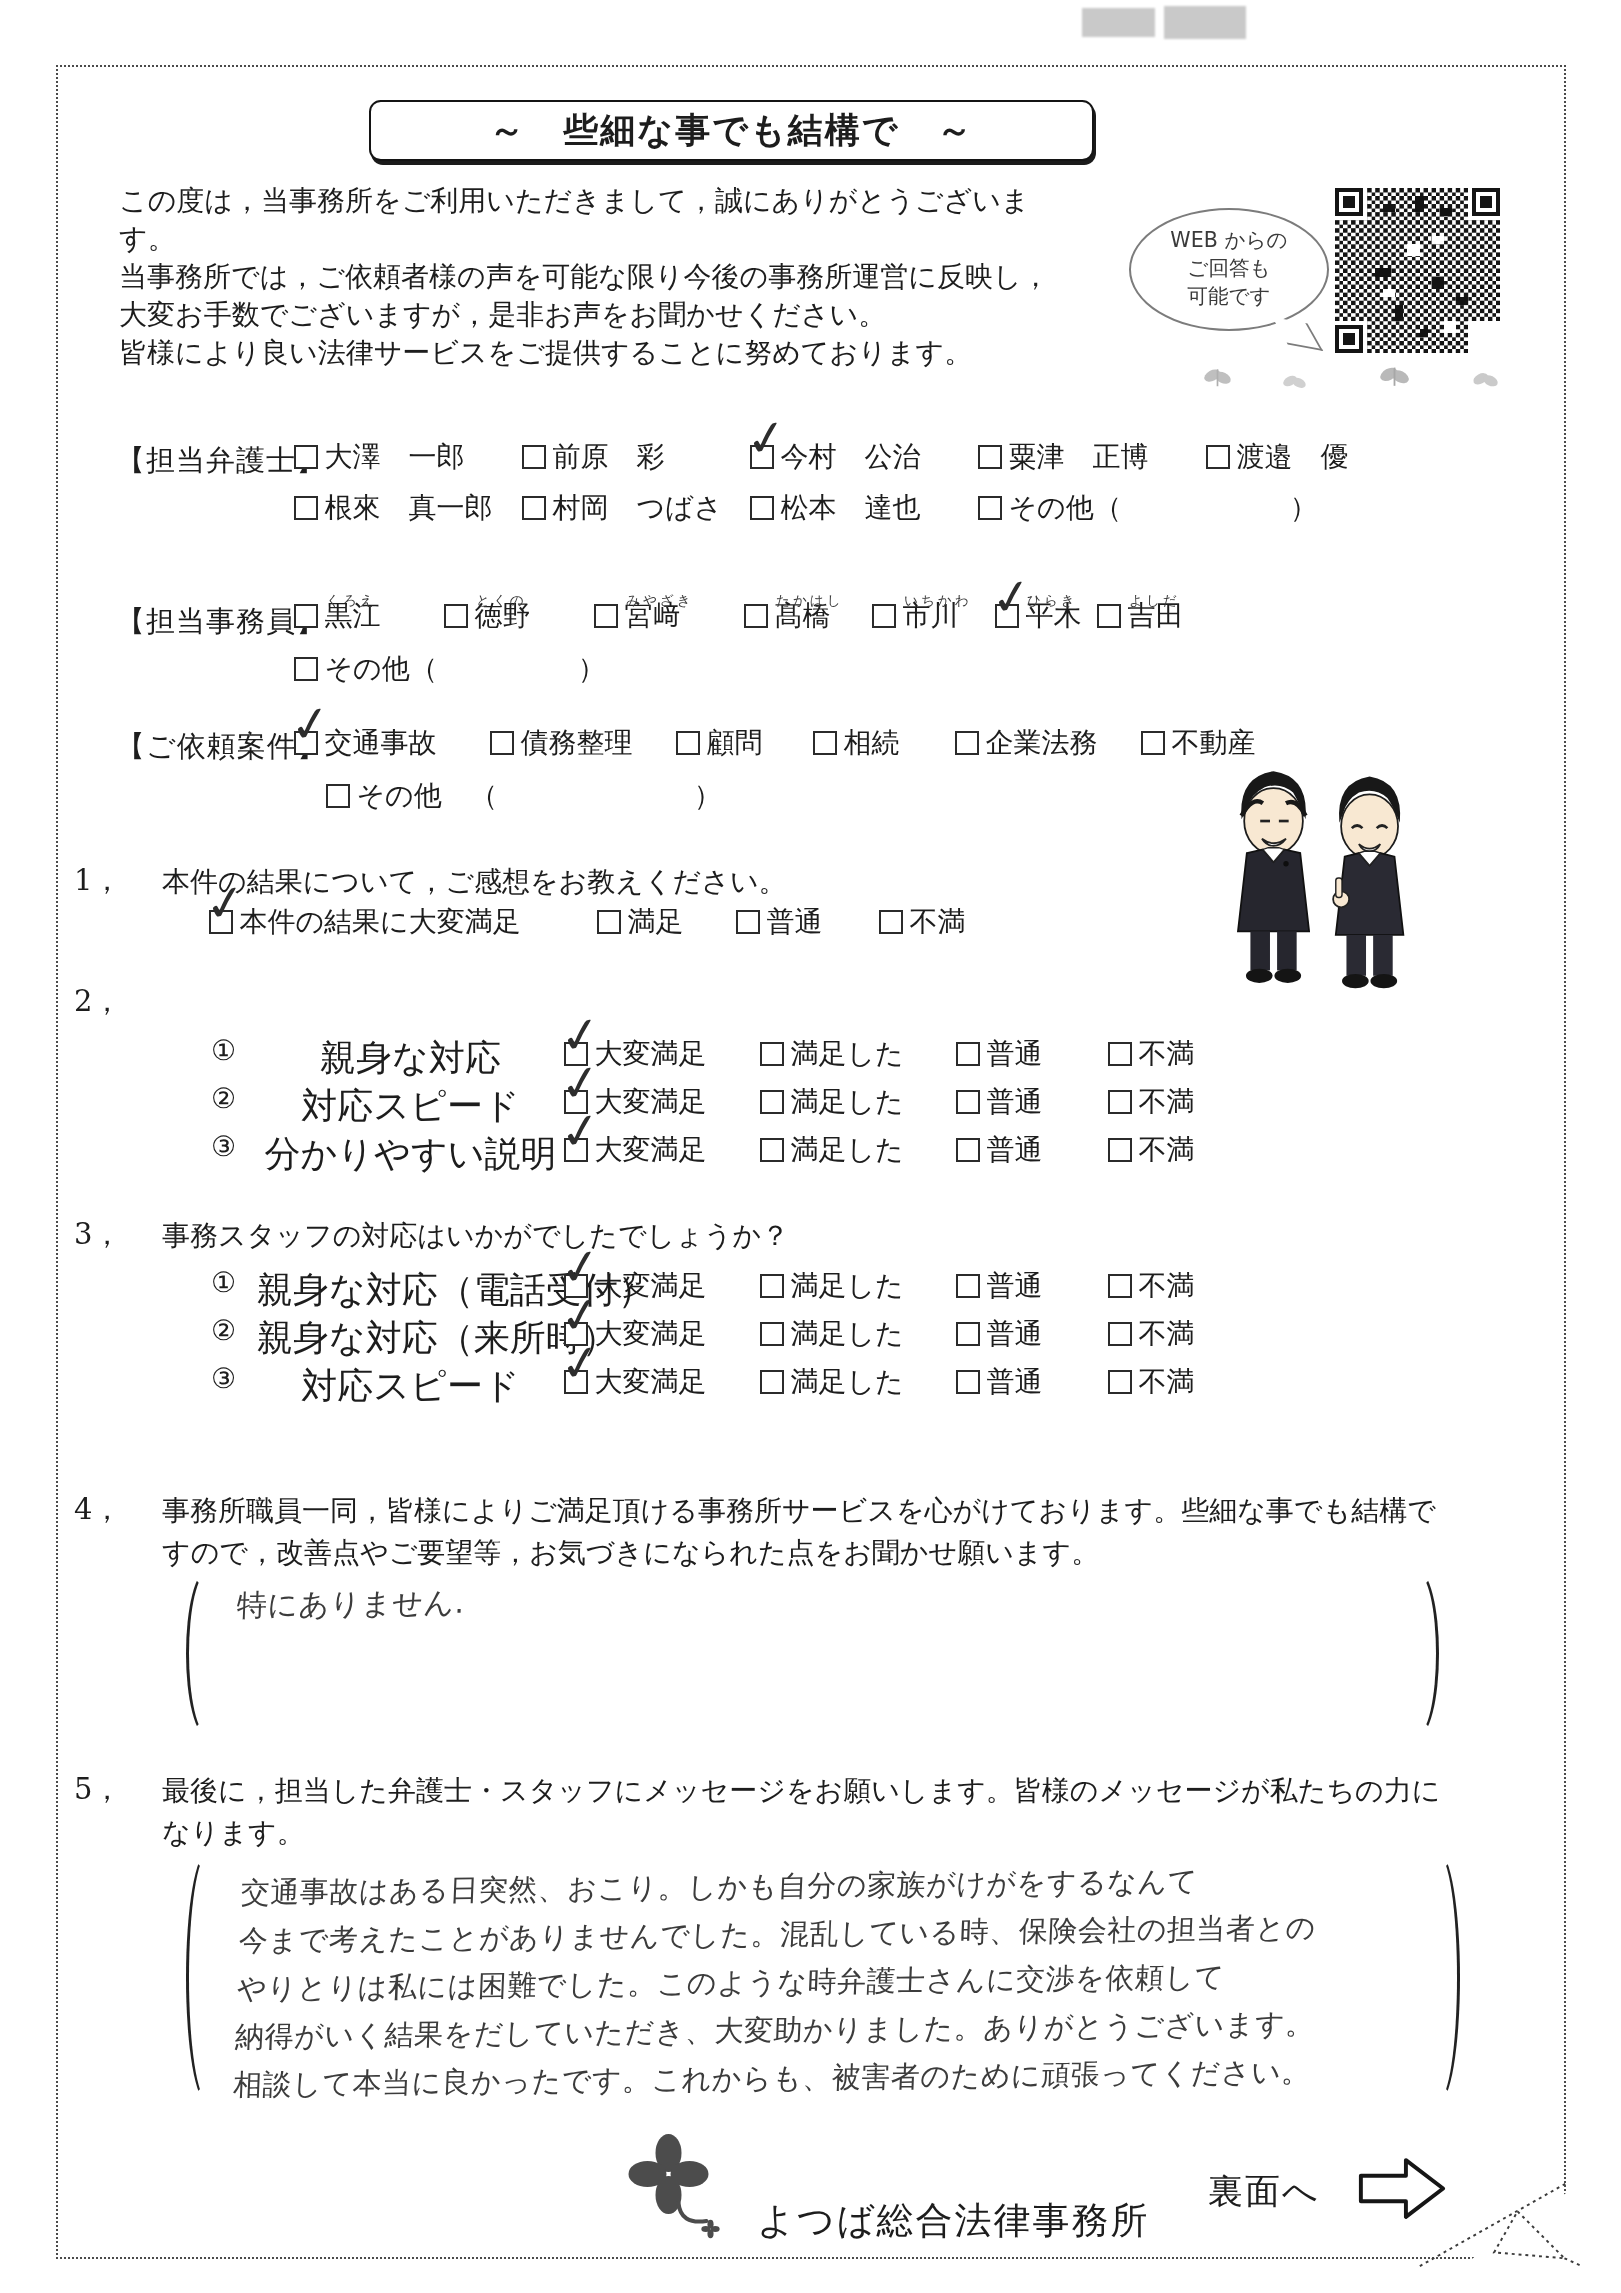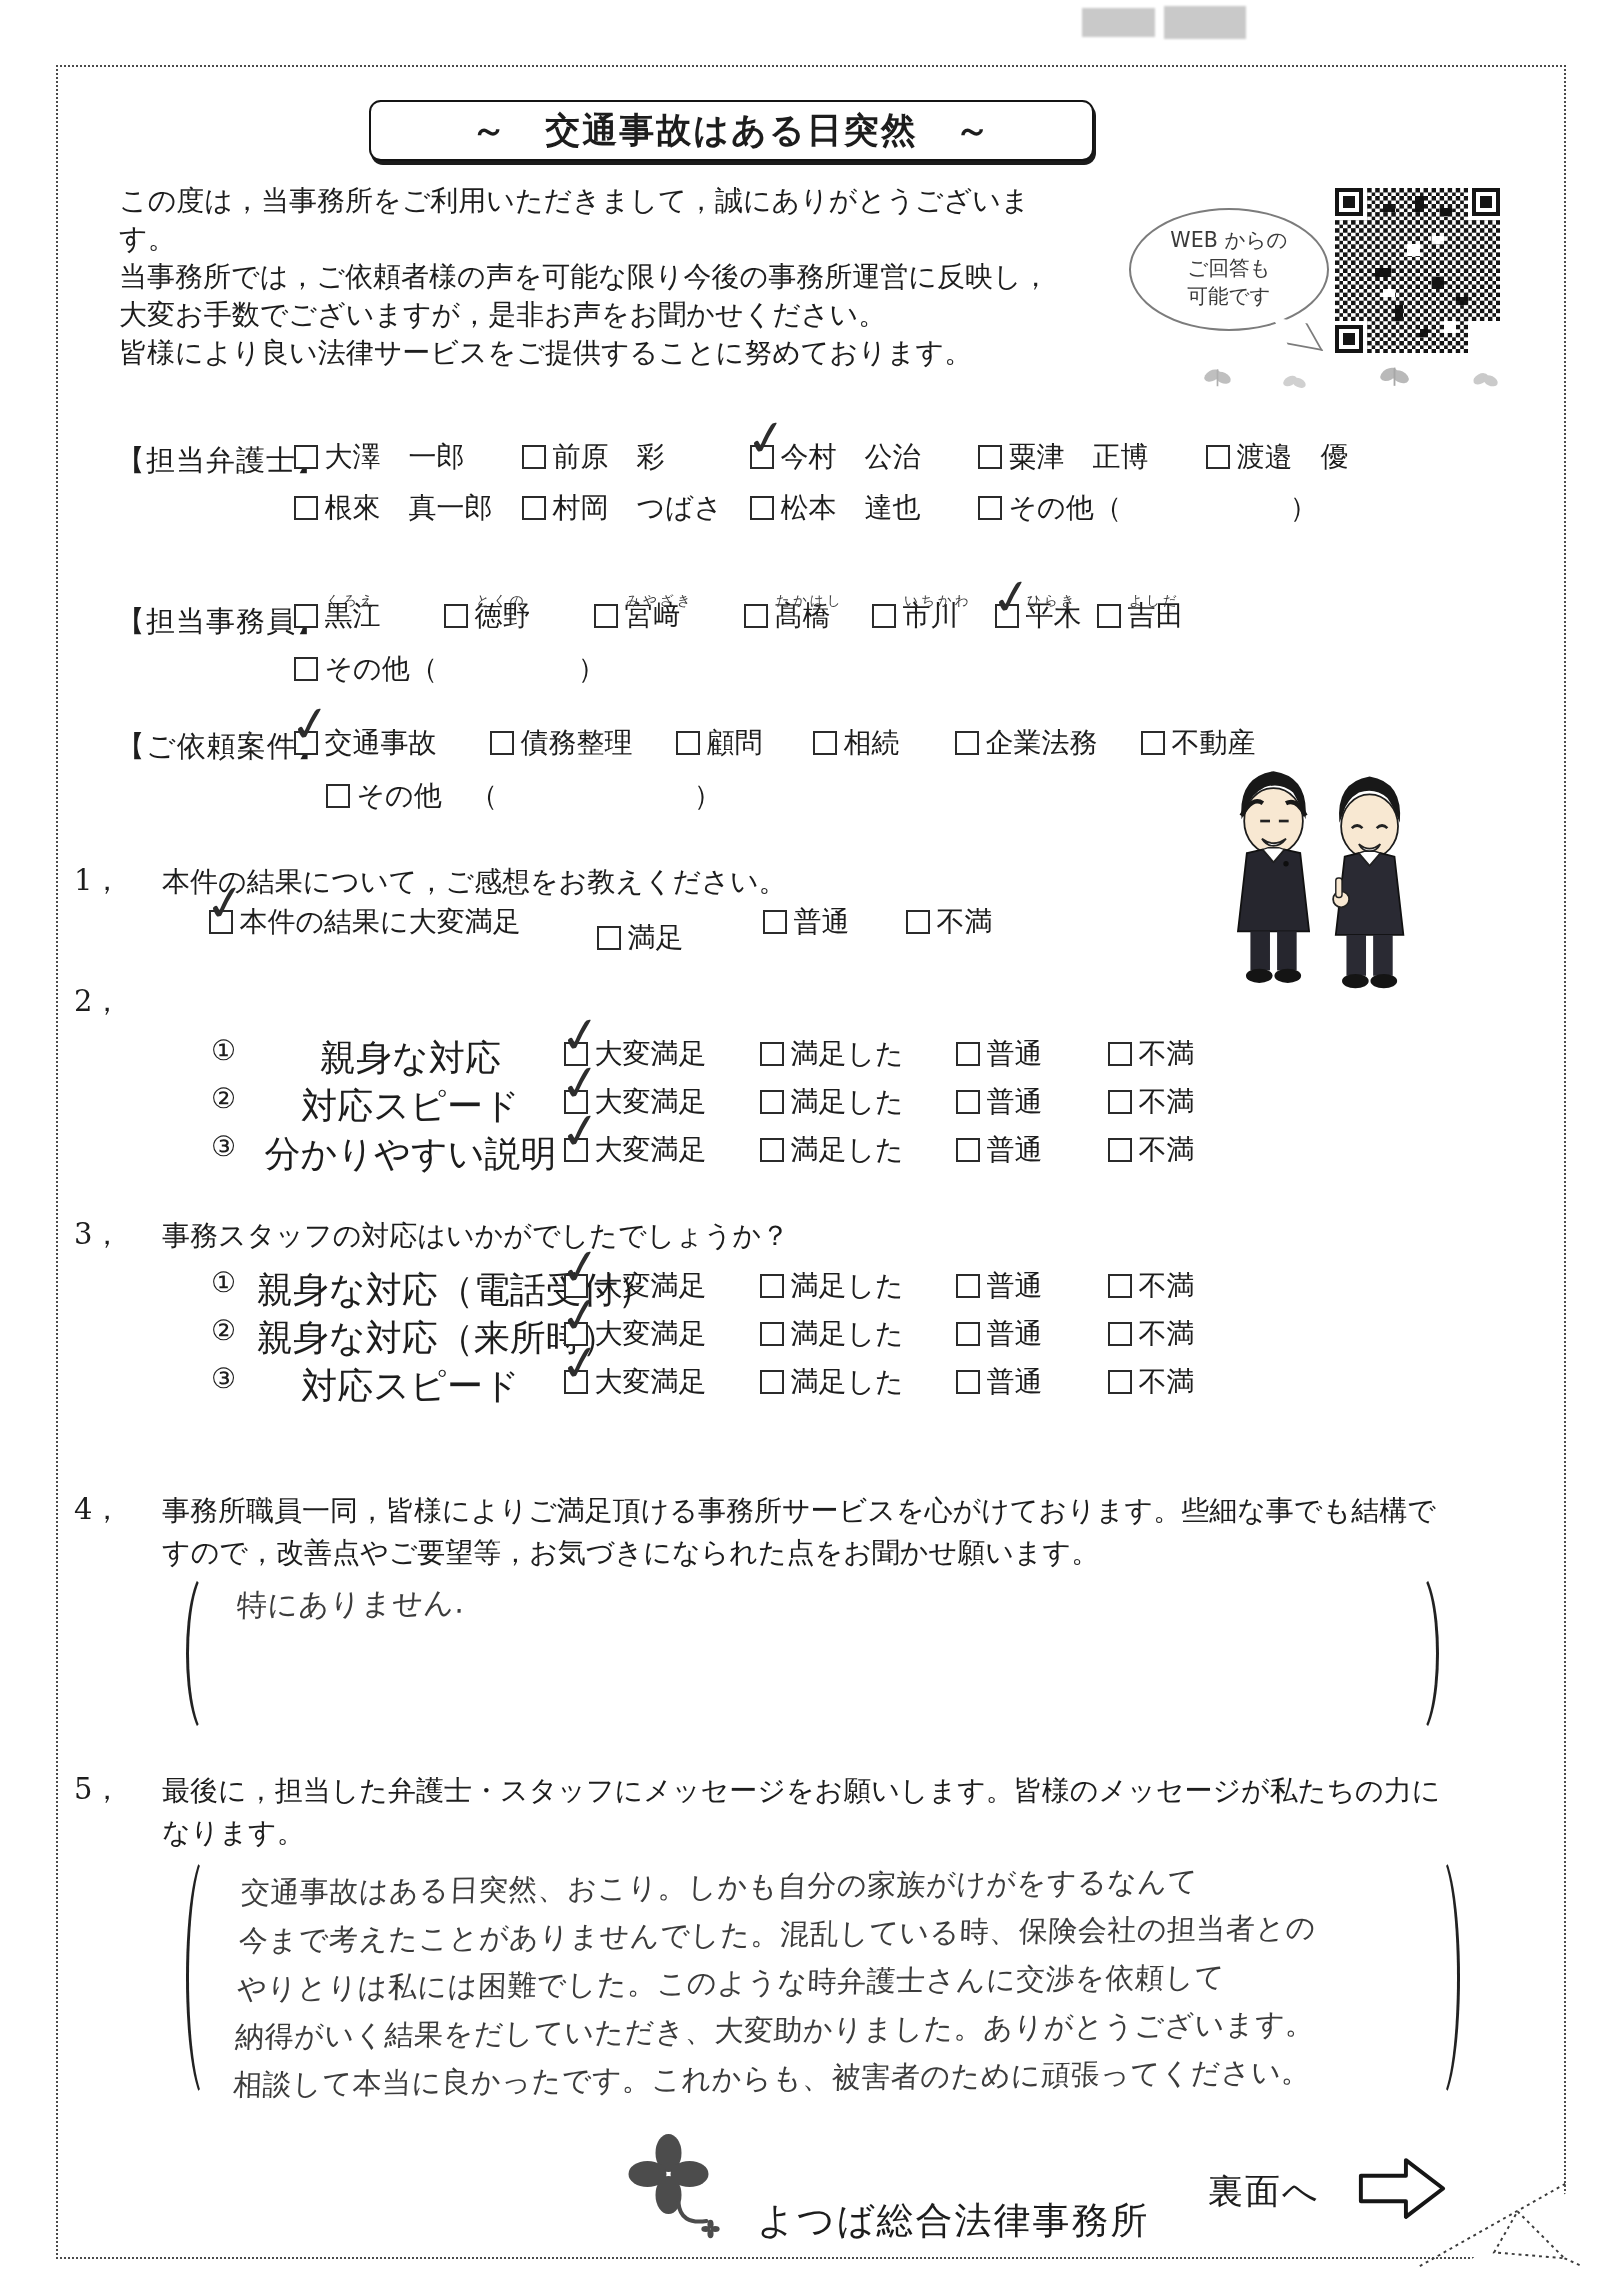--- a/index.html
+++ b/index.html
@@ -32,21 +32,21 @@
   .furi{position:absolute;top:-14.7px;left:32px;font-size:13.7px;letter-spacing:2.9px;color:#3a3a3a;
         font-family:"DejaVu Sans",sans-serif;white-space:nowrap;}
   
   .r-lawyers .cbi{width:228px;} .r-lawyers .cbi:last-child{width:auto;}
   .r-clerks .cbi:nth-child(1),.r-clerks .cbi:nth-child(2),.r-clerks .cbi:nth-child(3){width:150px;}
   .r-clerks .cbi:nth-child(4){width:128px;} .r-clerks .cbi:nth-child(5){width:123px;}
   .r-clerks .cbi:nth-child(6){width:102px;} .r-clerks .cbi:nth-child(7){width:auto;}
   .r-cases .cbi:nth-child(1){width:196px;} .r-cases .cbi:nth-child(2){width:186px;}
   .r-cases .cbi:nth-child(3){width:137px;} .r-cases .cbi:nth-child(4){width:142px;}
   .r-cases .cbi:nth-child(5){width:186px;} .r-cases .cbi:nth-child(6){width:auto;}
-  .r-q1 .cbi:nth-child(1){width:388px;} .r-q1 .cbi:nth-child(2){width:166px;margin-top:16px;}
+  .r-q1 .cbi:nth-child(1){width:388px;} .r-q1 .cbi:nth-child(2){width:139px;}
   .r-q1 .cbi:nth-child(3){width:143px;} .r-q1 .cbi:nth-child(4){width:auto;}
   .opts{display:flex;}
   .opts .cbi:nth-child(1){width:196px;} .opts .cbi:nth-child(2){width:196px;}
   .opts .cbi:nth-child(3){width:152px;} .opts .cbi:nth-child(4){width:auto;}
   .q-num{font-size:29px;}
   .q-text{font-size:28px;line-height:42px;width:1402px;}
   .qrow{position:absolute;left:211px;display:flex;font-size:28px;}
   .qrow .circ-num{width:46px;font-size:28px;}
   .qrow .q-label{width:307px;font-size:36px;white-space:nowrap;text-align:center;}
   .hand{font-family:"DejaVu Sans",sans-serif;color:#3c3c3c;}
@@ -63,21 +63,21 @@
 </head>
 <body>
 
 <div class="page">
 
   <div class="abs border-box"></div>
   <div class="abs redaction" style="left:1082px;top:7.8px;width:73px;height:29px;"></div>
   <div class="abs redaction" style="left:1164px;top:5.9px;width:82px;height:33px;"></div>
 
   <div class="abs title-box">
-    <span>～　交通事故はある日突然　～</span>
+    <span>～　些細な事でも結構で　～</span>
   </div>
 
   <div class="abs intro">
     <div>この度は，当事務所をご利用いただきまして，誠にありがとうございます。</div>
     <div>当事務所では，ご依頼者様の声を可能な限り今後の事務所運営に反映し，</div>
     <div>大変お手数でございますが，是非お声をお聞かせください。</div>
     <div>皆様により良い法律サービスをご提供することに努めております。</div>
   </div>
 
   <div class="abs bubble">

